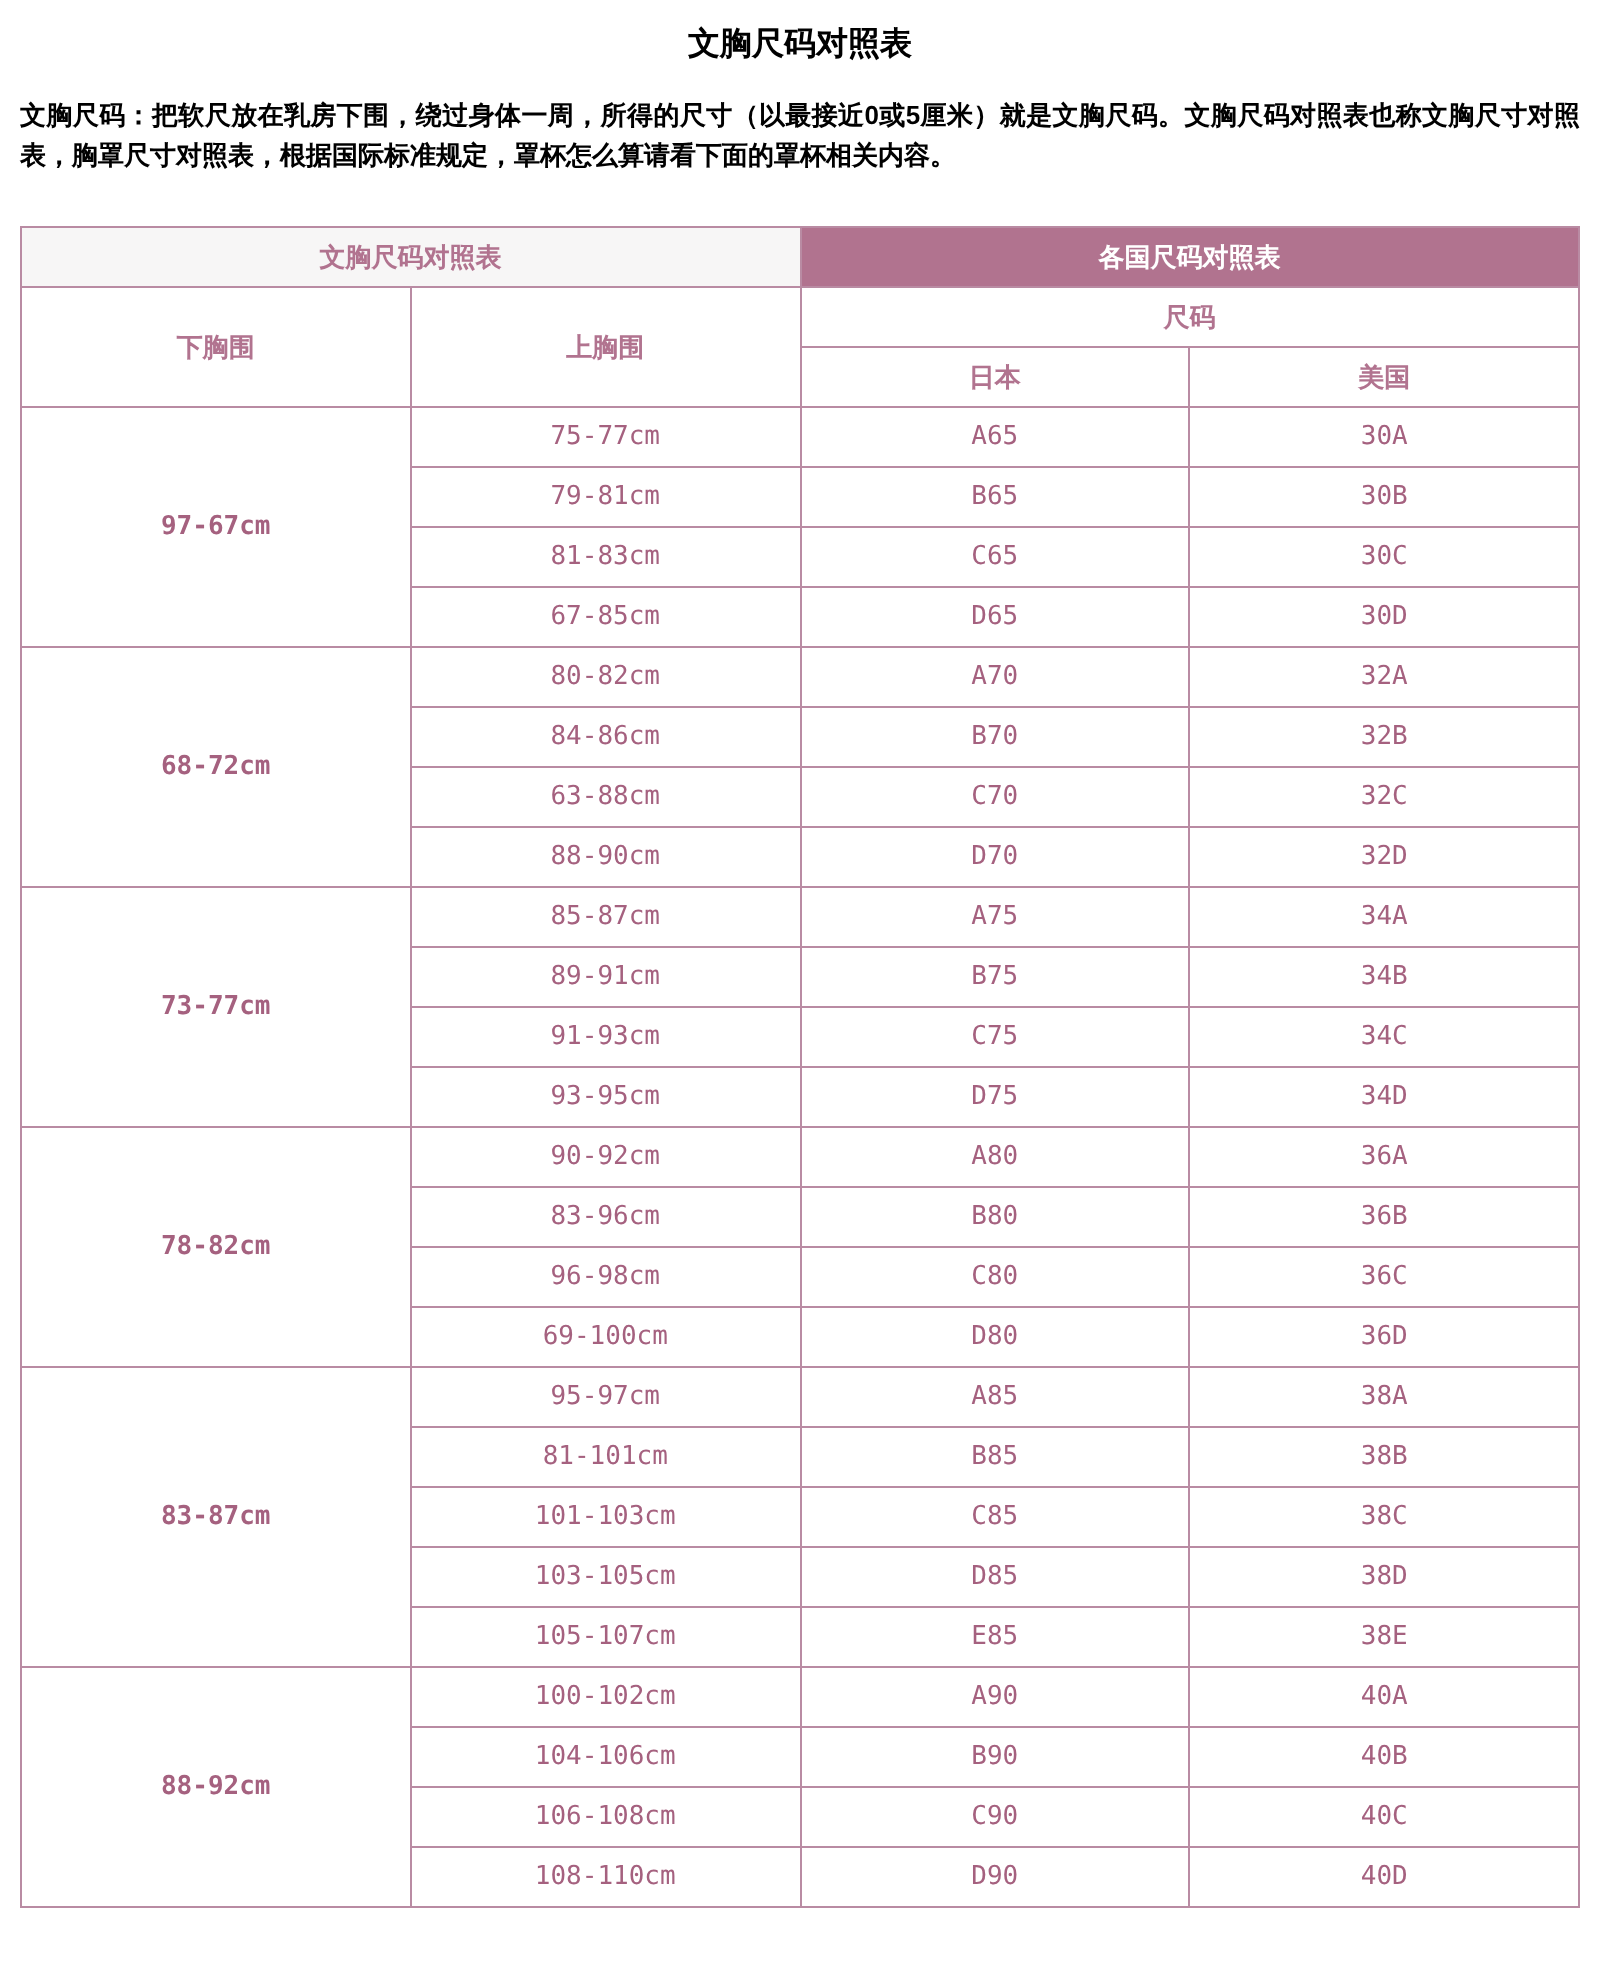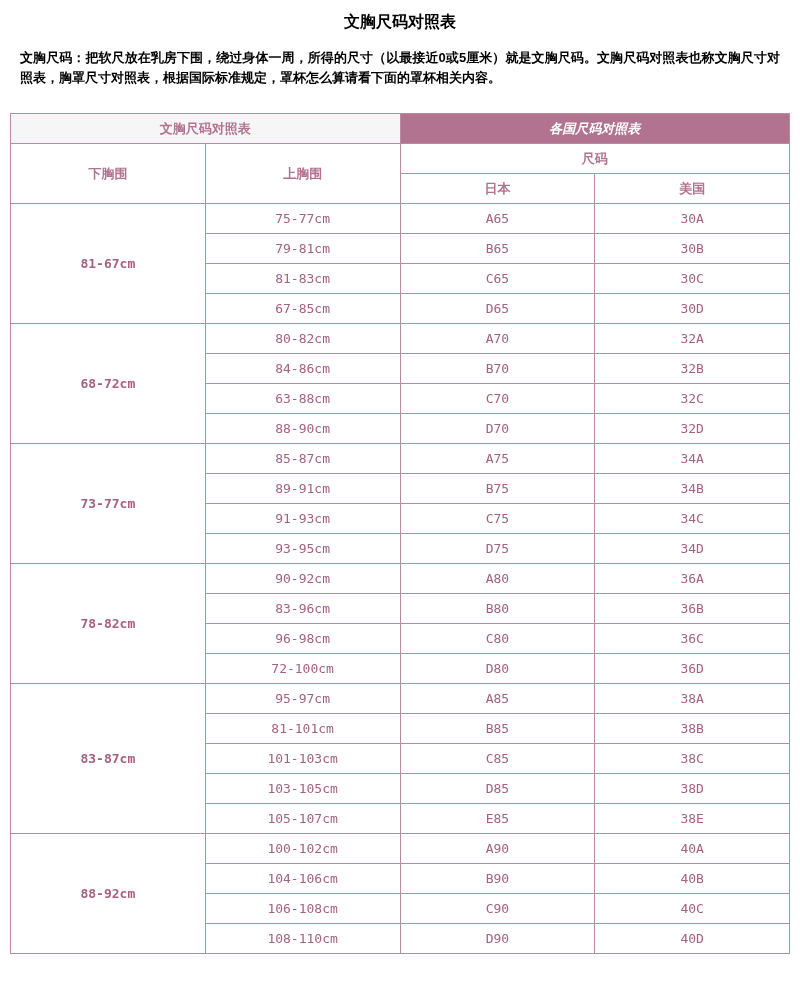--- a/index.html
+++ b/index.html
@@ -22,21 +22,21 @@
     font-size:16px;
     font-weight:bold;
     text-align:center;
     margin:12px 0 15px 0;
     color:#000;
   }
   .intro{
     font-size:13px;
     font-weight:bold;
     line-height:20px;
-    margin:10px;
+    margin:0;
     color:#000;
     text-align:justify;
   }
   table.size-table{
     width:780px;
     border-collapse:collapse;
     table-layout:fixed;
     margin-top:25px;
   }
   table.size-table td{
@@ -51,21 +51,20 @@
     background:var(--header-left-bg);
     color:var(--accent);
     font-weight:bold;
     height:31px;
   }
   td.hdr-right{
     background:var(--accent);
     color:#ffffff;
     font-weight:bold;
     height:31px;
-    font-style:italic;
   }
   td.sub-hdr{
     color:var(--accent);
     font-weight:bold;
     background:#ffffff;
   }
   td.underbust-cell{
     color:var(--pink-text);
     font-weight:bold;
     font-family:"DejaVu Sans Mono","Liberation Mono",monospace;
@@ -101,21 +100,21 @@
         <td class="sub-hdr" rowspan="2">上胸围</td>
         <td class="sub-hdr" colspan="2">尺码</td>
       </tr>
       <tr>
         <td class="sub-hdr">日本</td>
         <td class="sub-hdr">美国</td>
       </tr>
     </tbody>
     <tbody>
         <tr>
-          <td rowspan="4" class="underbust-cell">81-67cm</td>
+          <td rowspan="4" class="underbust-cell">97-67cm</td>
           <td class="overbust-cell">75-77cm</td>
           <td class="japan-cell">A65</td>
           <td class="usa-cell">30A</td>
         </tr>
         <tr>
           <td class="overbust-cell">79-81cm</td>
           <td class="japan-cell">B65</td>
           <td class="usa-cell">30B</td>
         </tr>
         <tr>
@@ -180,21 +179,21 @@
           <td class="overbust-cell">83-96cm</td>
           <td class="japan-cell">B80</td>
           <td class="usa-cell">36B</td>
         </tr>
         <tr>
           <td class="overbust-cell">96-98cm</td>
           <td class="japan-cell">C80</td>
           <td class="usa-cell">36C</td>
         </tr>
         <tr>
-          <td class="overbust-cell">72-100cm</td>
+          <td class="overbust-cell">69-100cm</td>
           <td class="japan-cell">D80</td>
           <td class="usa-cell">36D</td>
         </tr>
         <tr>
           <td rowspan="5" class="underbust-cell">83-87cm</td>
           <td class="overbust-cell">95-97cm</td>
           <td class="japan-cell">A85</td>
           <td class="usa-cell">38A</td>
         </tr>
         <tr>

